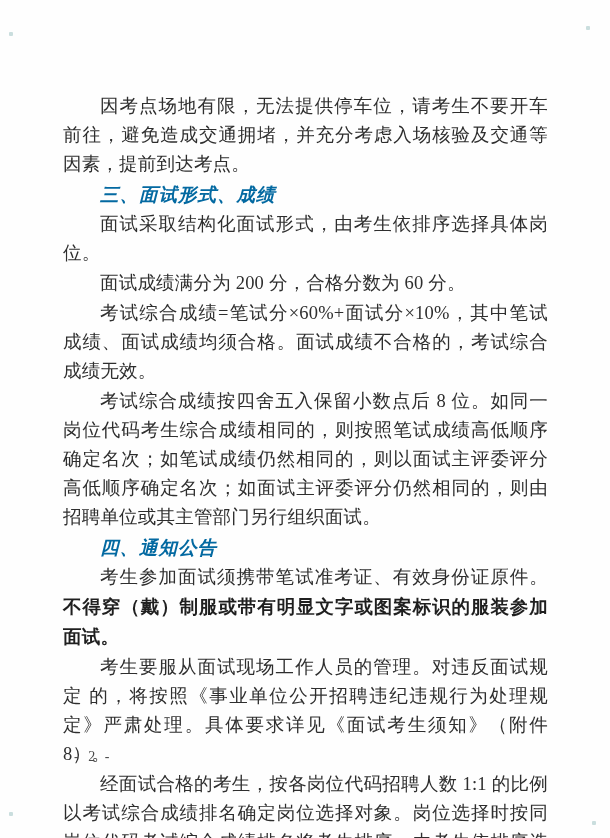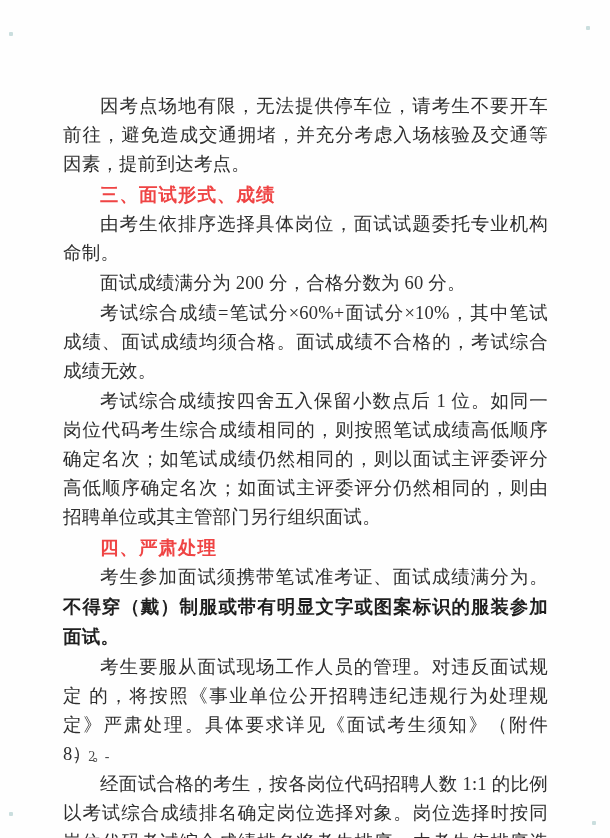--- a/index.html
+++ b/index.html
@@ -26,22 +26,23 @@
     color: #2e2e2e;
     text-align: justify;
   }
   .text-block p {
     margin: 1px;
     text-indent: 2em;
   }
   .heading {
     font-family: "Liberation Sans", sans-serif;
     font-weight: bold;
-    color: #ef4444;
+    color: #0369a1;
     letter-spacing: 1px;
+    font-style: italic;
   }
   .bold-run {
     font-family: "Liberation Sans", sans-serif;
     font-weight: bold;
     color: #1f1f1f;
   }
   .page-number {
     position: absolute;
     left: 74px;
     top: 749px;
@@ -66,31 +67,31 @@
 <body>
 
 <div class="page">
 
   <div class="text-block">
 
     <p>因考点场地有限，无法提供停车位，请考生不要开车前往，避免造成交通拥堵，并充分考虑入场核验及交通等因素，提前到达考点。</p>
 
     <p class="heading">三、面试形式、成绩</p>
 
-    <p>由考生依排序选择具体岗位，面试试题委托专业机构命制。</p>
+    <p>面试采取结构化面试形式，由考生依排序选择具体岗位。</p>
 
     <p>面试成绩满分为 200 分，合格分数为 60 分。</p>
 
     <p>考试综合成绩=笔试分×60%+面试分×10%，其中笔试成绩、面试成绩均须合格。面试成绩不合格的，考试综合成绩无效。</p>
 
-    <p>考试综合成绩按四舍五入保留小数点后 1 位。如同一岗位代码考生综合成绩相同的，则按照笔试成绩高低顺序确定名次；如笔试成绩仍然相同的，则以面试主评委评分高低顺序确定名次；如面试主评委评分仍然相同的，则由招聘单位或其主管部门另行组织面试。</p>
+    <p>考试综合成绩按四舍五入保留小数点后 8 位。如同一岗位代码考生综合成绩相同的，则按照笔试成绩高低顺序确定名次；如笔试成绩仍然相同的，则以面试主评委评分高低顺序确定名次；如面试主评委评分仍然相同的，则由招聘单位或其主管部门另行组织面试。</p>
 
-    <p class="heading">四、严肃处理</p>
+    <p class="heading">四、通知公告</p>
 
-    <p><span>考生参加面试须携带笔试准考证、面试成绩满分为。</span><span class="bold-run">不得穿（戴）制服或带有明显文字或图案标识的服装参加面试。</span></p>
+    <p><span>考生参加面试须携带笔试准考证、有效身份证原件。</span><span class="bold-run">不得穿（戴）制服或带有明显文字或图案标识的服装参加面试。</span></p>
 
     <p>考生要服从面试现场工作人员的管理。对违反面试规定 的，将按照《事业单位公开招聘违纪违规行为处理规定》严肃处理。具体要求详见《面试考生须知》（附件 8）。</p>
 
     <p>经面试合格的考生，按各岗位代码招聘人数 1:1 的比例以考试综合成绩排名确定岗位选择对象。岗位选择时按同岗位代码考试综合成绩排名将考生排序。由考生依排序选择具体岗位。岗位选择具体时间、地点等事项另行通知。请考生密切留意揭西县人民政府门户网站（http://www.jiexi.gov.cn）“通知公告”栏目。</p>
 
   </div>
 
   <div class="page-number">- 2 -</div>
 
   <div class="speck speck-tl"></div>

